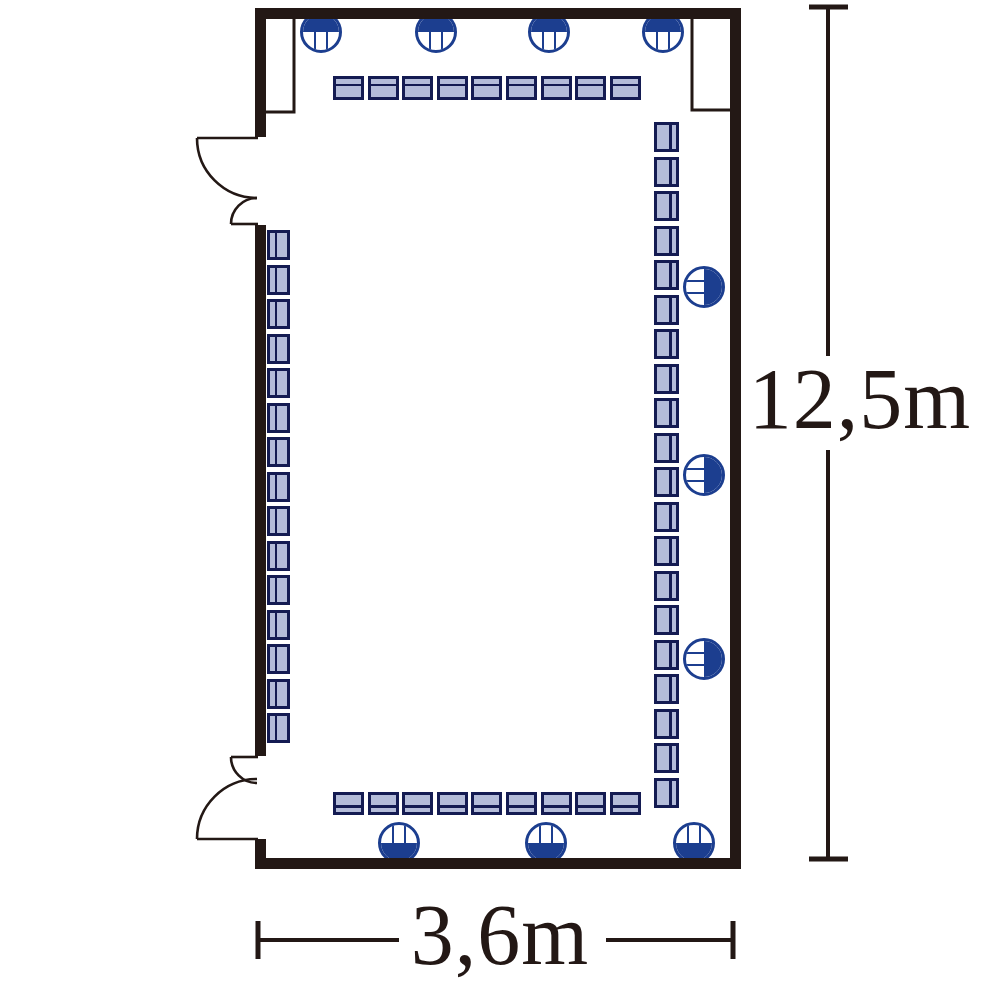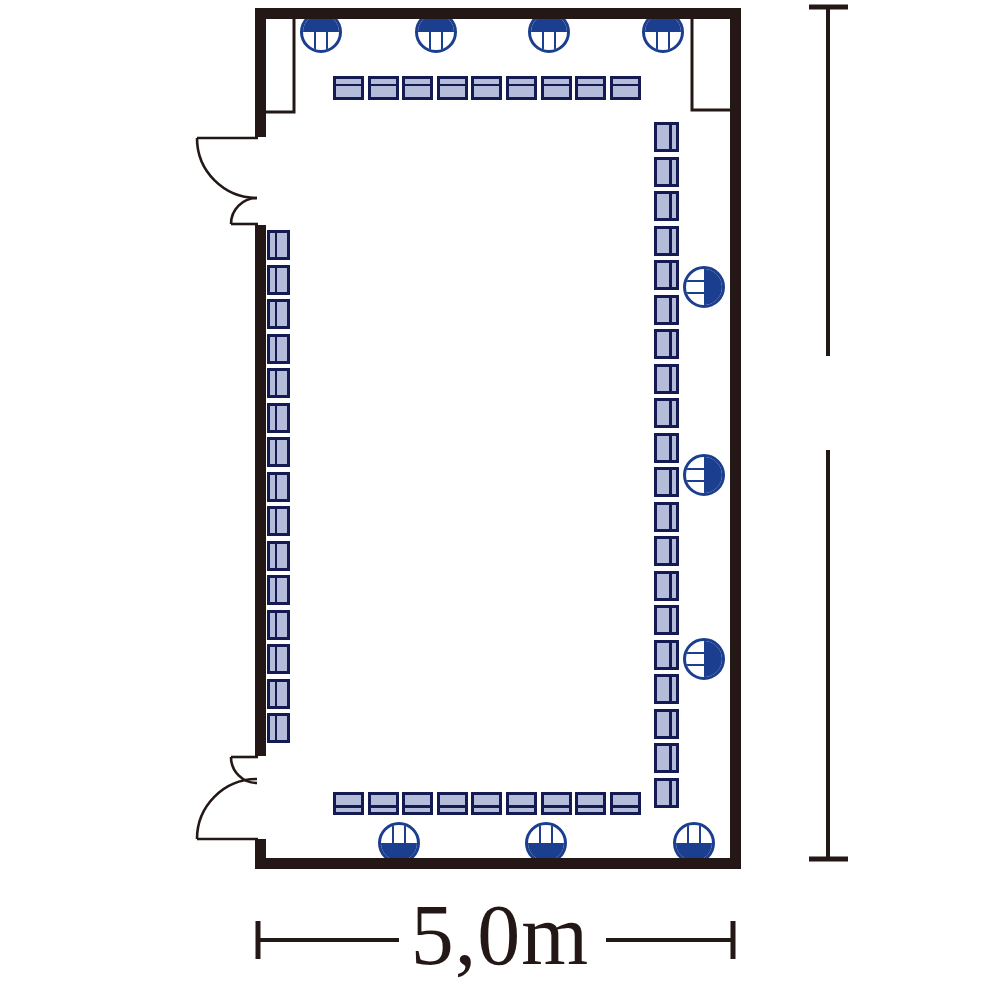--- a/index.html
+++ b/index.html
@@ -296,14 +296,15 @@
     </g>
 
     <g>
       <line class="tick" x1="258" y1="921" x2="258" y2="959"></line>
       <line class="dim" x1="258" y1="940" x2="399" y2="940"></line>
       <line class="dim" x1="606" y1="940" x2="733" y2="940"></line>
       <line class="tick" x1="733" y1="921" x2="733" y2="959"></line>
     </g>
   </svg>
 
-  <div class="dim-label dim-w">5,0m</div>
+  <div class="dim-label dim-h">12,5m</div>
+  <div class="dim-label dim-w">3,6m</div>
 </div>
 
 </body></html>

